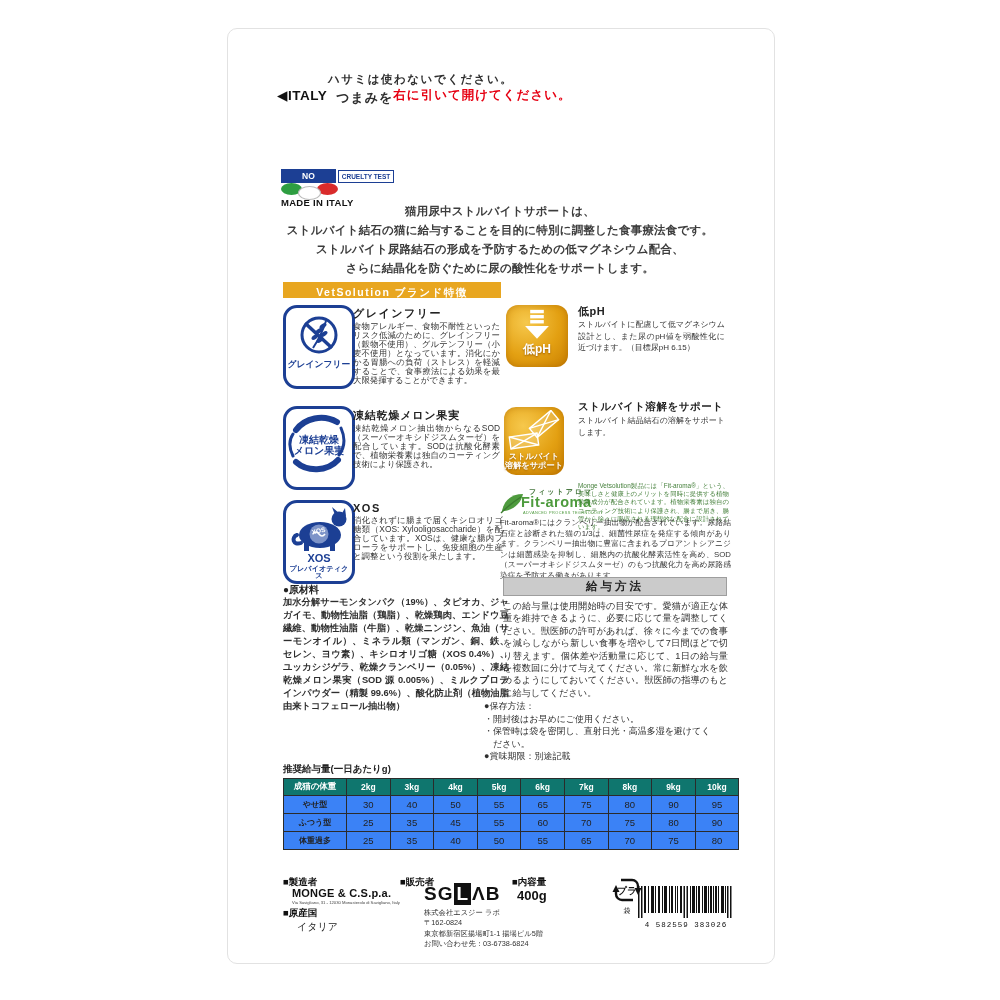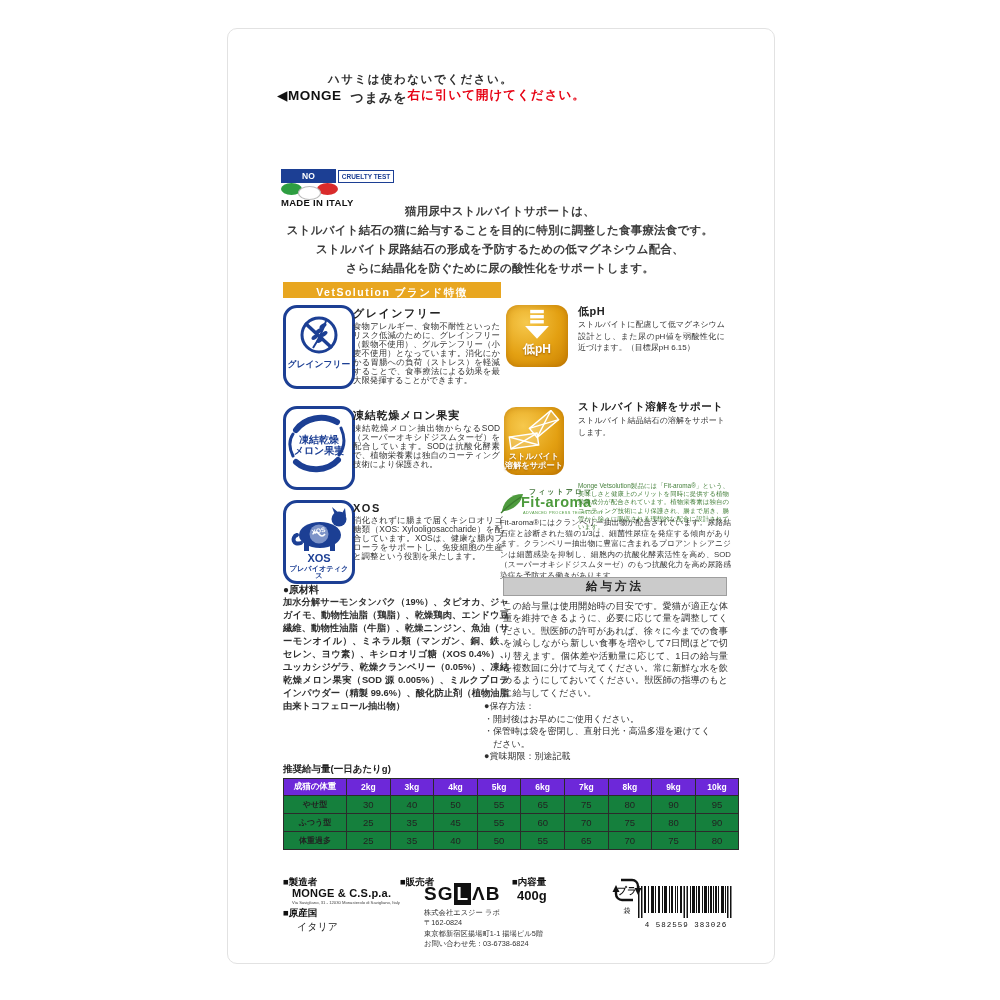--- a/index.html
+++ b/index.html
@@ -55,23 +55,23 @@
   
   #fit-kana{left:529px;top:487px;font-size:7px;font-weight:bold;color:#4a7a42;letter-spacing:2px;}
   #fit-logo-text{left:521px;top:494px;font-size:14.5px;font-weight:bold;color:#4e9b3e;letter-spacing:0.5px;}
   #fit-logo-sub{left:523px;top:510px;font-size:3.9px;color:#4e9b3e;letter-spacing:0.4px;}
   #fit-side-note{left:578px;top:482px;width:151px;font-size:6.4px;line-height:8.2px;color:#46803c;}
   #fit-body{left:500px;top:518px;width:231px;font-size:7.8px;line-height:10.6px;color:#333;}
   
   #table-caption{left:283px;top:763px;font-size:9.5px;font-weight:bold;color:#222;}
   #feed-table{left:283px;top:778px;border-collapse:collapse;}
   #feed-table th,#feed-table td{border:1px solid #2b2b2b;text-align:center;padding:0;}
-  #feed-table th{background:#6d28d9;color:#fff;font-size:8.5px;font-weight:bold;height:16px;width:42.6px;}
+  #feed-table th{background:#0f766e;color:#fff;font-size:8.5px;font-weight:bold;height:16px;width:42.6px;}
   #feed-table th.rowhead{width:62px;}
-  #feed-table td{height:17px;font-size:9.5px;color:#222;background:#15803d;}
+  #feed-table td{height:17px;font-size:9.5px;color:#222;background:#3b82f6;}
   #feed-table td.rowlabel{font-size:8px;font-weight:bold;}
   
   .foot-label{font-size:9.5px;font-weight:bold;color:#111;}
   #maker-name{left:292px;top:887px;font-size:11px;font-weight:bold;color:#111;letter-spacing:0.2px;}
   #maker-addr{left:292px;top:900px;font-size:4.2px;color:#444;}
   #origin-value{left:297px;top:920px;font-size:10px;color:#222;}
   #sglab-logo{left:424px;top:883px;font-size:19px;font-weight:bold;color:#111;letter-spacing:1px;display:flex;align-items:center;}
   #sglab-logo .lblock{background:#111;color:#fff;padding:0 2px;margin:0 1px;}
   #seller-info{left:424px;top:908px;font-size:7.3px;line-height:10.3px;color:#333;}
   #content-value{left:517px;top:888px;font-size:13px;font-weight:bold;color:#111;}
@@ -81,21 +81,21 @@
   #barcode-digits{font-size:7.5px;color:#111;letter-spacing:1px;margin-top:-1px;font-family:"Liberation Mono","DejaVu Sans Mono",monospace;}
 </style>
 </head>
 <body>
 
 <div id="page">
   <div id="bag-outline" class="abs"></div>
 
   <div id="scissors-note" class="abs">ハサミは使わないでください。</div>
   <div id="open-row" class="abs">
-    <span id="open-label">◀MONGE</span>
+    <span id="open-label">◀ITALY</span>
     <span id="pull-prefix">つまみを</span>
     <span id="pull-red">右に引いて開けてください。</span>
   </div>
 
   <div id="no-cruelty" class="abs">
     <span id="nc-no">NO</span>
     <span id="nc-test">CRUELTY TEST</span>
   </div>
   <div id="flags" class="abs">
     <span id="flag-green" class="flag"></span>

